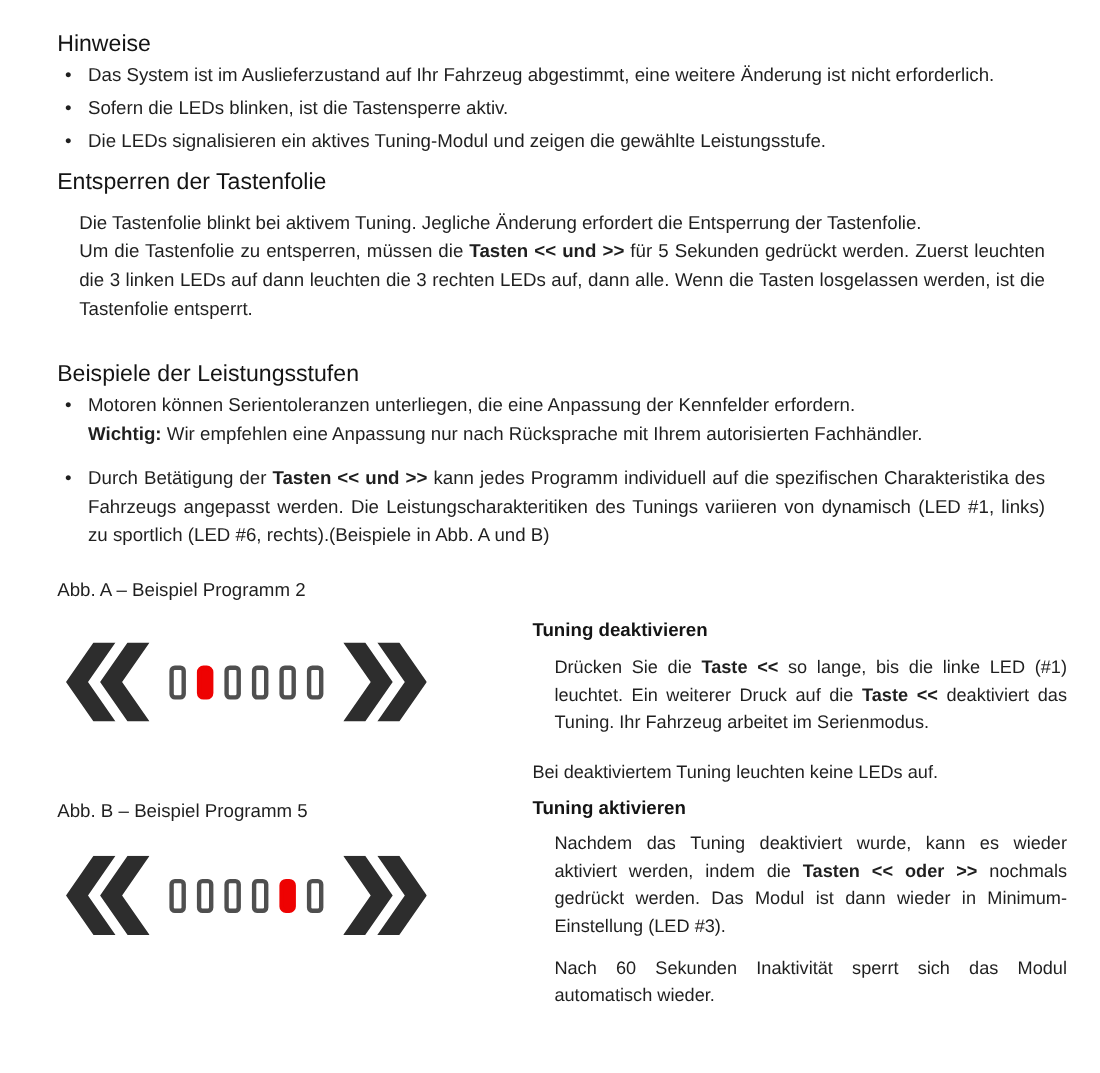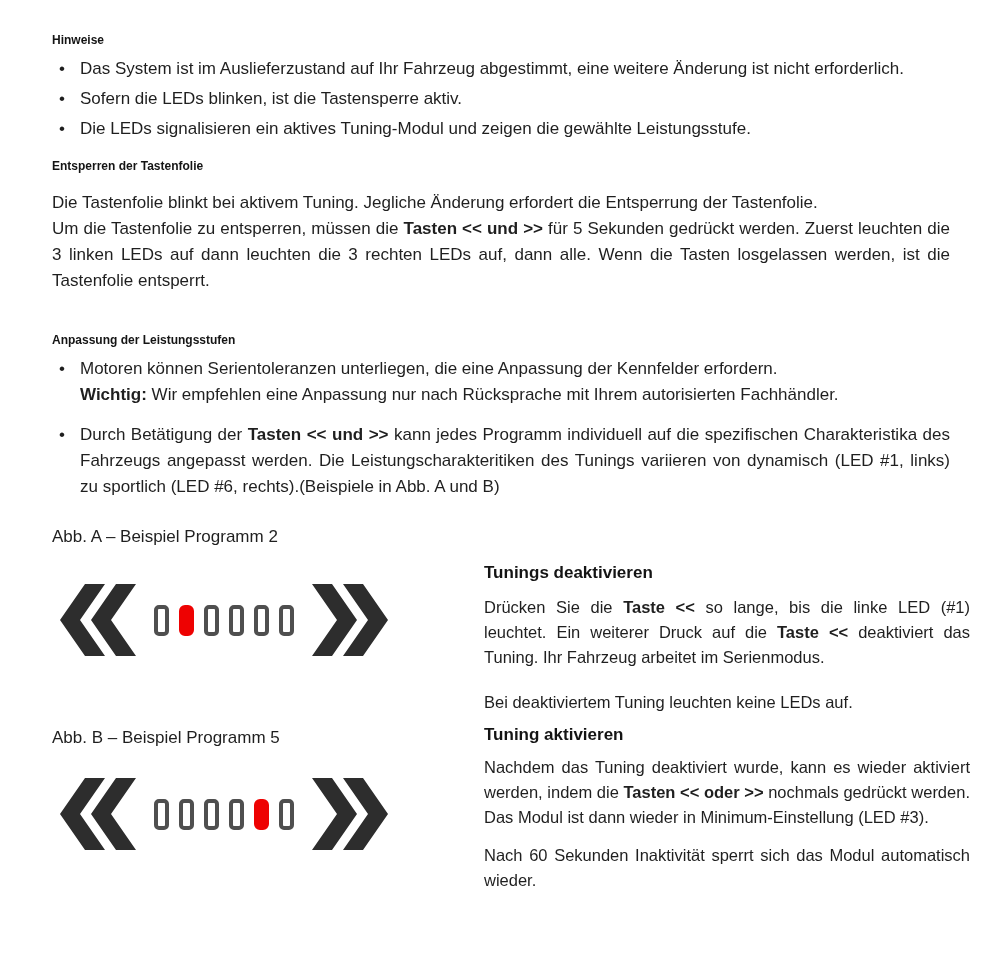--- a/index.html
+++ b/index.html
@@ -8,22 +8,22 @@
   }
   html,body{margin:0;padding:0;background:#fff;}
   .page{
     width:1000px;height:975px;box-sizing:border-box;
     padding:28px 30px 0 52px;background:var(--page-bg);
     font-family:"Liberation Sans",sans-serif;
     font-size:17px;line-height:26px;color:var(--text);
     overflow:hidden;
   }
   .main{width:898px;}
-  .sec-heading{font-size:12px;line-height:24px;font-weight:bold;color:var(--heading);margin:0 0 4px 0;}
-  .justify{text-align:justify;}
+  .sec-heading{font-size:21px;line-height:24px;font-weight:normal;color:var(--heading);margin:0 0 4px 0;}
+  .justify{text-align:justify;margin-left:20px;}
   ul.bullets{list-style:none;margin:0;padding:0;}
   ul.bullets li{position:relative;padding-left:28px;margin:0 0 4px 0;}
   ul.bullets li::before{content:"\2022";position:absolute;left:7px;top:0;}
   .mt12{margin-top:12px;} .mt10{margin-top:10px;} .mt34{margin-top:34px;}
   p{margin:0;}
   #entsperren-paragraph{margin-top:12px;}
   ul.bullets.spread li{margin-bottom:14px;}
   .bottom{display:flex;margin-top:16px;width:918px;}
   .col-left{width:432px;flex:none;}
   .col-right{flex:1;font-size:16.5px;line-height:25px;}
@@ -53,21 +53,21 @@
     <h2 class="sec-heading">Hinweise</h2>
     <ul class="bullets">
       <li class="justify"><span>Das System ist im Auslieferzustand auf Ihr Fahrzeug abgestimmt, eine weitere Änderung ist nicht erforderlich.</span></li>
       <li><span>Sofern die LEDs blinken, ist die Tastensperre aktiv.</span></li>
       <li><span>Die LEDs signalisieren ein aktives Tuning-Modul und zeigen die gewählte Leistungsstufe.</span></li>
     </ul>
 
     <h2 class="sec-heading mt12">Entsperren der Tastenfolie</h2>
     <p id="entsperren-paragraph" class="justify"><span>Die Tastenfolie blinkt bei aktivem Tuning. Jegliche Änderung erfordert die Entsperrung der Tastenfolie.</span><br><span>Um die Tastenfolie zu entsperren, müssen die </span><b>Tasten &lt;&lt; und &gt;&gt;</b><span> für 5 Sekunden gedrückt werden. Zuerst leuchten die 3 linken LEDs auf dann leuchten die 3 rechten LEDs auf, dann alle. Wenn die Tasten losgelassen werden, ist die Tastenfolie entsperrt.</span></p>
 
-    <h2 class="sec-heading mt34">Anpassung der Leistungsstufen</h2>
+    <h2 class="sec-heading mt34">Beispiele der Leistungsstufen</h2>
     <ul class="bullets spread mt10">
       <li><span>Motoren können Serientoleranzen unterliegen, die eine Anpassung der Kennfelder erfordern.</span><br><b>Wichtig:</b><span> Wir empfehlen eine Anpassung nur nach Rücksprache mit Ihrem autorisierten Fachhändler.</span></li>
       <li class="justify"><span>Durch Betätigung der </span><b>Tasten &lt;&lt; und &gt;&gt;</b><span> kann jedes Programm individuell auf die spezifischen Charakteristika des Fahrzeugs angepasst werden. Die Leistungscharakteritiken des Tunings variieren von dynamisch (LED #1, links) zu sportlich (LED #6, rechts).(Beispiele in Abb. A und B)</span></li>
     </ul>
   </div>
 
   <div class="bottom">
 
     <div class="col-left">
       <p class="fig-caption">Abb. A – Beispiel Programm 2</p>
@@ -107,21 +107,21 @@
             <div class="led"></div>
           </div>
         <svg class="chev" viewBox="0 0 76 72">
           <polygon points="0,0 20,0 45,36 20,72 0,72 25,36"></polygon>
           <polygon points="31,0 51,0 76,36 51,72 31,72 56,36"></polygon>
         </svg>
       </div>
     </div>
 
     <div class="col-right">
-      <h3 class="sub-heading">Tunings deaktivieren</h3>
+      <h3 class="sub-heading">Tuning deaktivieren</h3>
       <p class="justify"><span>Drücken Sie die </span><b>Taste &lt;&lt;</b><span> so lange, bis die linke LED (#1) leuchtet. Ein weiterer Druck auf die </span><b>Taste &lt;&lt;</b><span> deaktiviert das Tuning. Ihr Fahrzeug arbeitet im Serienmodus.</span></p>
       <p class="gap20"><span>Bei deaktiviertem Tuning leuchten keine LEDs auf.</span></p>
 
       <h3 class="sub-heading second">Tuning aktivieren</h3>
       <p class="justify gap8"><span>Nachdem das Tuning deaktiviert wurde, kann es wieder aktiviert werden, indem die </span><b>Tasten &lt;&lt; oder &gt;&gt;</b><span> nochmals gedrückt werden. Das Modul ist dann wieder in Minimum-Einstellung (LED #3).</span></p>
       <p class="justify gap13"><span>Nach 60 Sekunden Inaktivität sperrt sich das Modul automatisch wieder.</span></p>
     </div>
 
   </div>
 </div>

